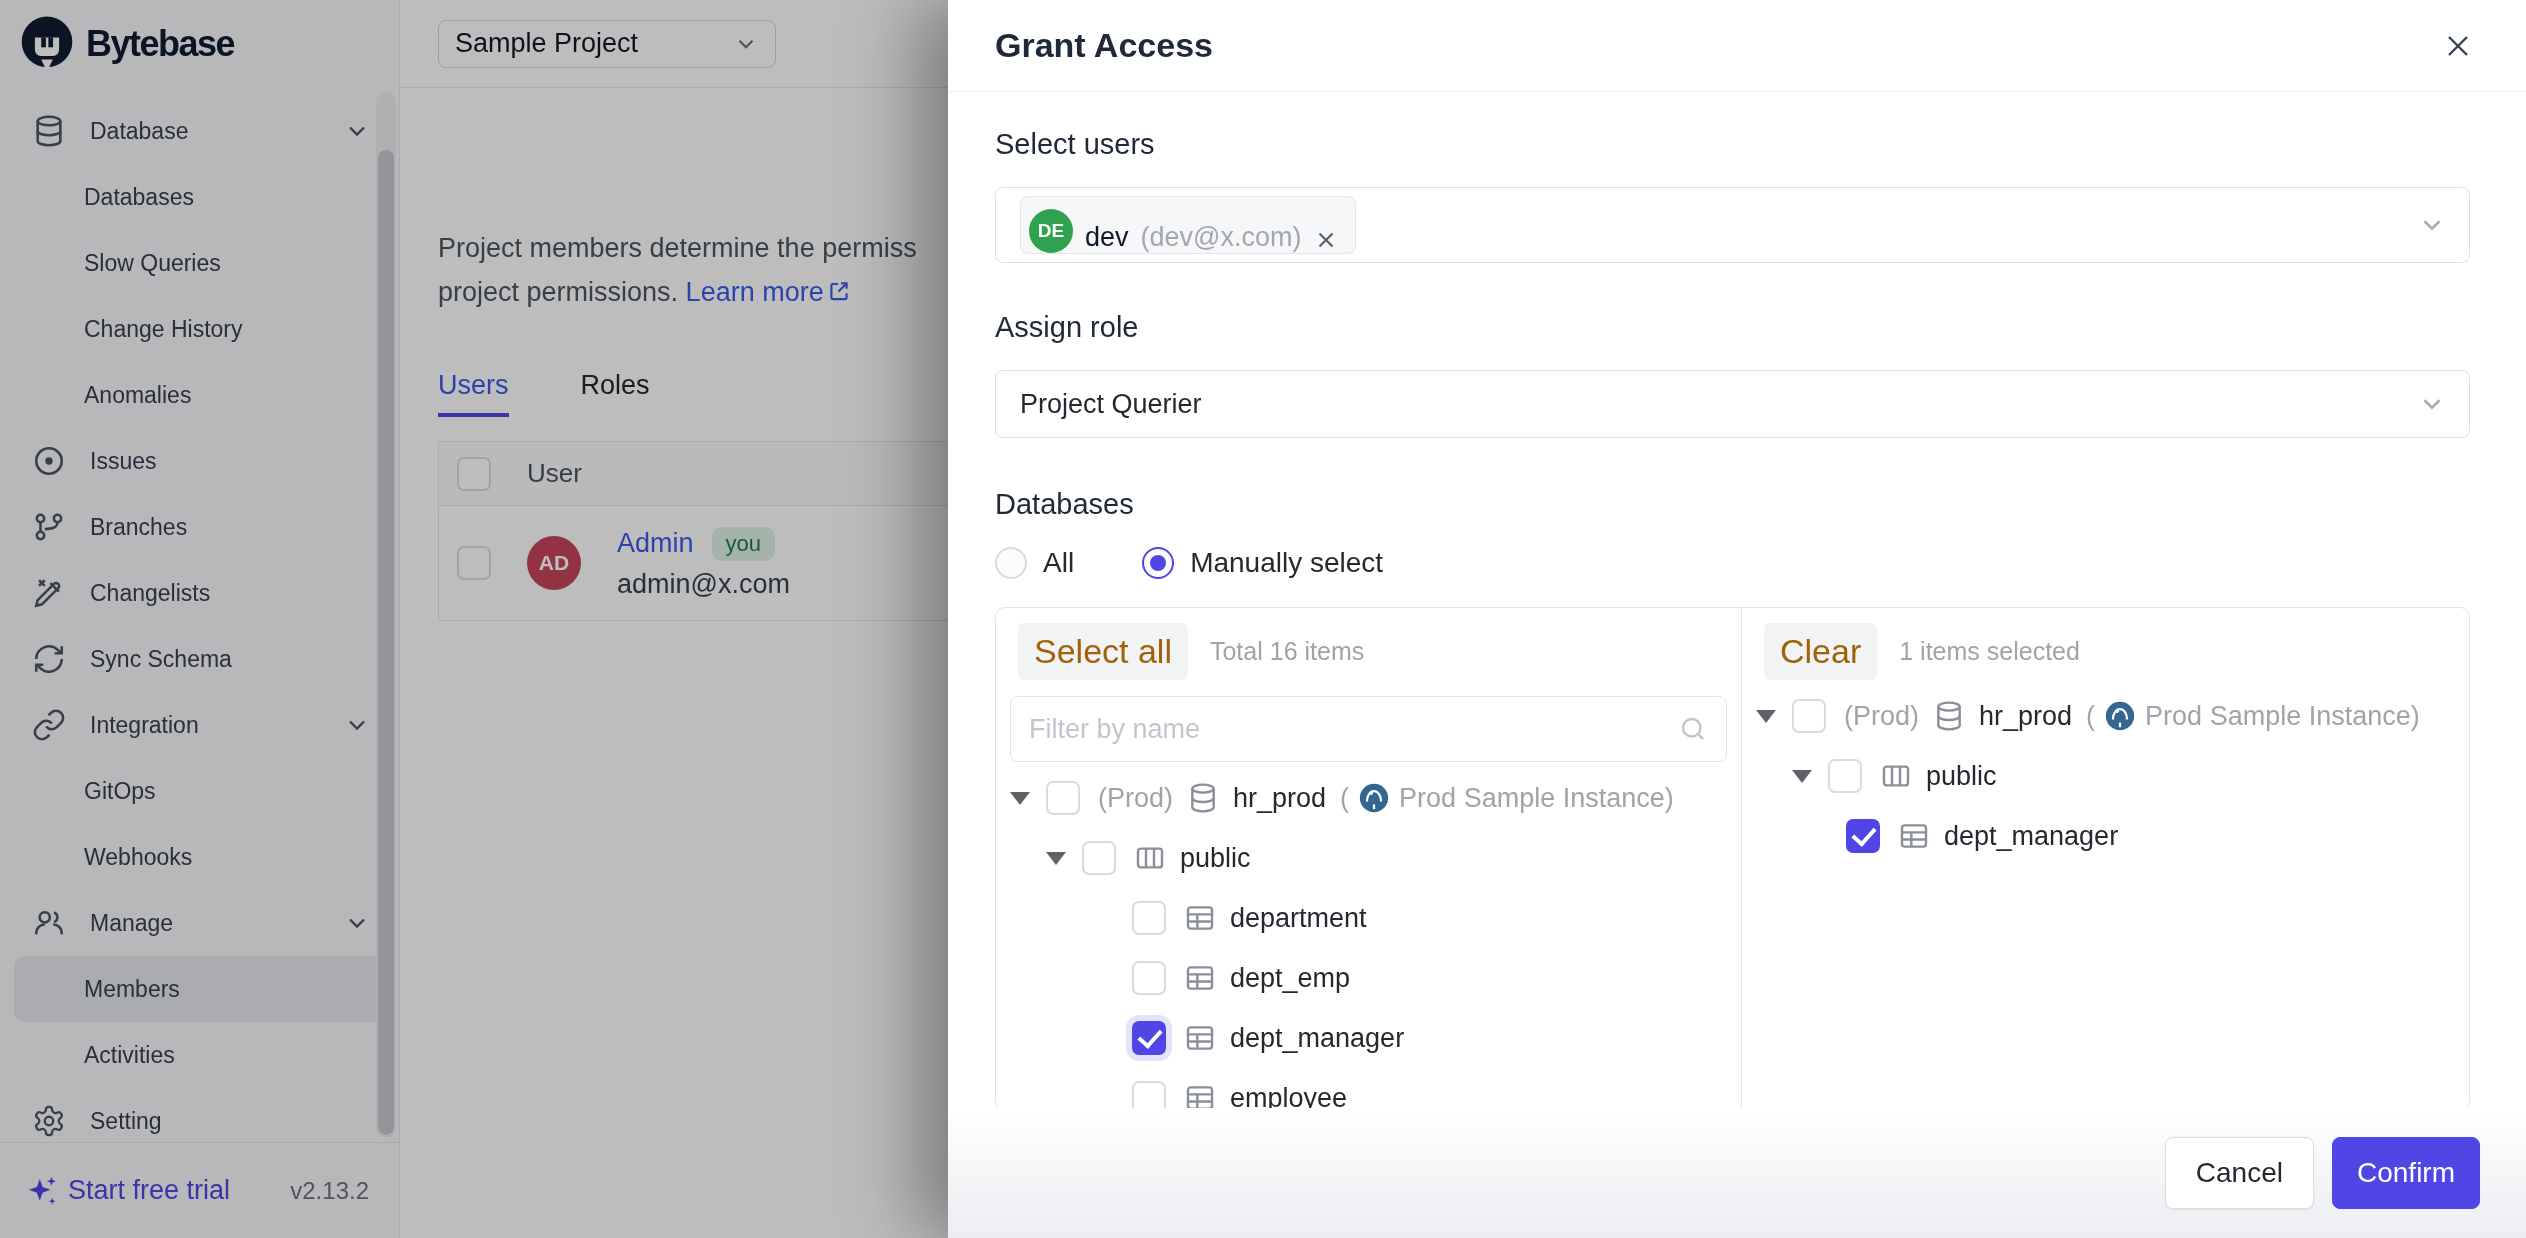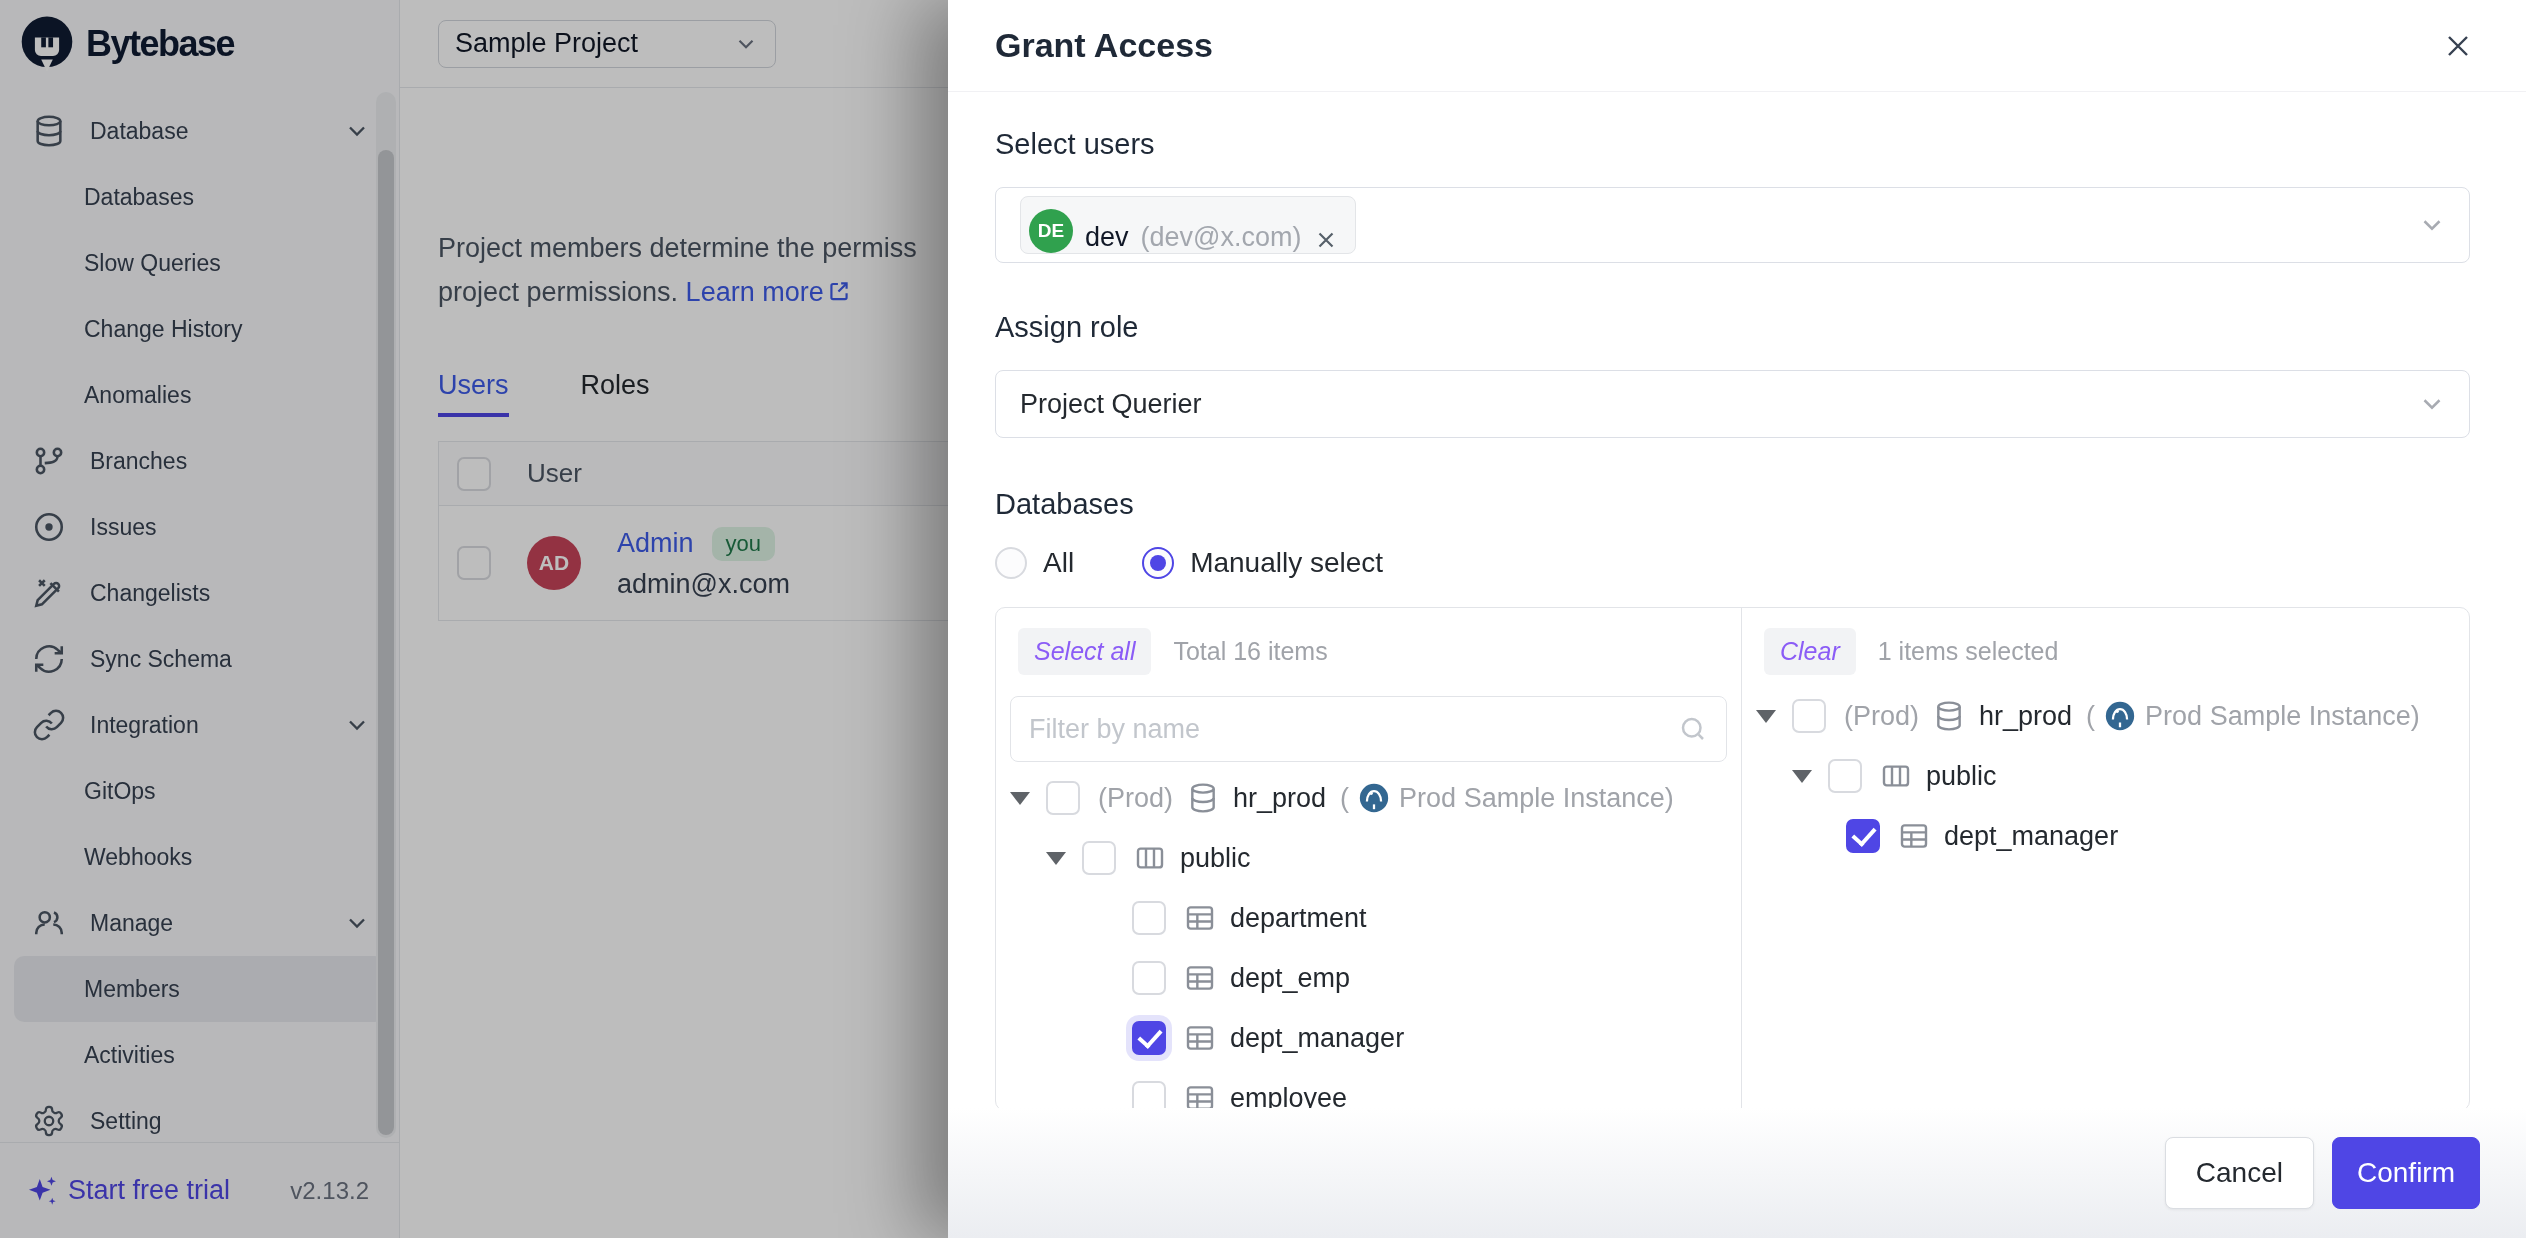--- a/index.html
+++ b/index.html
@@ -103,21 +103,21 @@
   .radio.checked { border-color:#4f46e5; }
   .radio.checked::after { content:""; position:absolute; left:6px; top:6px; width:16px; height:16px;
                           border-radius:50%; background:#4f46e5; }
   .radio-gap { width:68px; }
 
   .transfer { margin-top:28px; height:504px; border:1px solid #e2e4e8; border-radius:10px;
               display:flex; overflow:hidden; }
   .t-left { width:746px; flex:none; border-right:1px solid #e2e4e8; padding:20px 14px 0 14px; overflow:hidden; }
   .t-right { flex:1; padding:20px 14px 0 14px; overflow:hidden; }
   .t-head { display:flex; align-items:center; gap:22px; height:46px; padding-left:8px; }
-  .t-btn { background:#f2f3f5; border-radius:6px; padding:9px 16px; font-size:25px; color:#8b5cf6;font-style:italic; }
+  .t-btn { background:#f2f3f5; border-radius:6px; padding:9px 16px; font-size:34px; color:#a16207; }
   .t-count { font-size:25px; color:#a0a3a9; }
 
   .filter { margin-top:22px; height:66px; border:1px solid #e2e4e8; border-radius:8px;
             display:flex; align-items:center; padding:0 18px; }
   .filter input { flex:1; border:none; outline:none; font-size:27px; color:#24292f;
                   font-family:"Liberation Sans", sans-serif; background:transparent; }
   .filter input::placeholder { color:#c2c6cc; }
   .filter svg { width:30px; height:30px; color:#c2c6cc; flex:none; }
 
   .tree { margin-top:6px; }
@@ -247,29 +247,29 @@
           <span>Slow Queries</span>
         </div>
       <div class="nav-row nav-sub">
           <span>Change History</span>
         </div>
       <div class="nav-row nav-sub">
           <span>Anomalies</span>
         </div>
       <div class="nav-row">
         <svg class="nav-icon" viewBox="0 0 24 24" fill="none" stroke="currentColor" stroke-width="1.8">
+            <use href="#i-issue"></use>
+          </svg>
+        <span>Issues</span>
+      </div>
+      <div class="nav-row">
+        <svg class="nav-icon" viewBox="0 0 24 24" fill="none" stroke="currentColor" stroke-width="1.8">
             <use href="#i-branch"></use>
           </svg>
         <span>Branches</span>
-      </div>
-      <div class="nav-row">
-        <svg class="nav-icon" viewBox="0 0 24 24" fill="none" stroke="currentColor" stroke-width="1.8">
-            <use href="#i-issue"></use>
-          </svg>
-        <span>Issues</span>
       </div>
       <div class="nav-row">
         <svg class="nav-icon" viewBox="0 0 24 24" fill="none" stroke="currentColor" stroke-width="1.8">
             <use href="#i-changelist"></use>
           </svg>
         <span>Changelists</span>
       </div>
       <div class="nav-row">
         <svg class="nav-icon" viewBox="0 0 24 24" fill="none" stroke="currentColor" stroke-width="1.8">
             <use href="#i-sync"></use>

